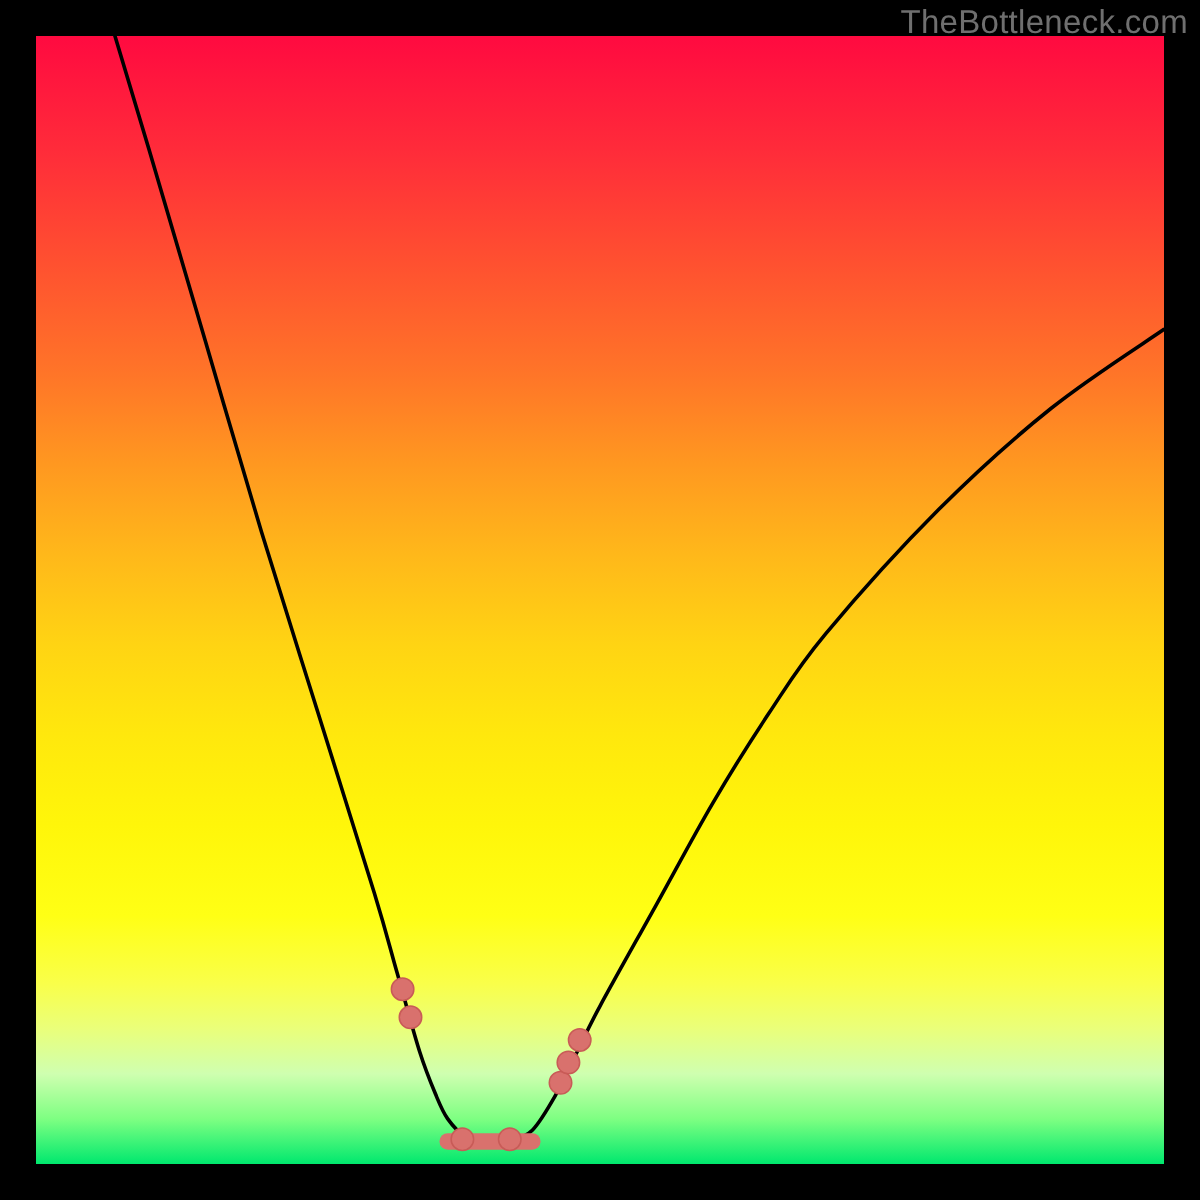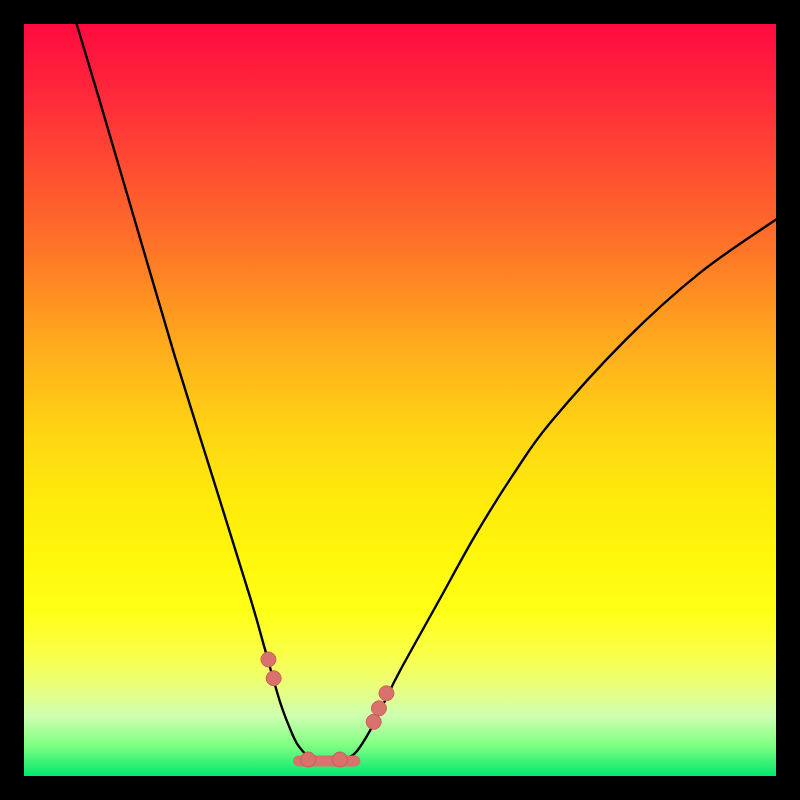--- a/index.html
+++ b/index.html
@@ -59,20 +59,21 @@
     top: 0;
     left: 0;
     width: 752px;
     height: 752px;
   }
 </style>
 </head>
 <body>
 
 <div class="frame">
+  <div class="watermark">TheBottleneck.com</div>
   <div class="plot">
     <svg class="curves" viewBox="0 0 752 752" preserveAspectRatio="none">
       <path id="left-branch" fill="none" stroke-width="2.4" stroke-linecap="round" d="M 52.64000000000001 0 C 56.400000000000006 12.533333333333323, 65.17333333333333 41.359999999999935, 75.2 75.19999999999993 C 85.22666666666667 109.03999999999994, 100.26666666666667 160.42666666666662, 112.8 203.03999999999996 C 125.33333333333333 245.6533333333333, 137.86666666666667 289.5199999999999, 150.4 330.87999999999994 C 162.93333333333334 372.23999999999995, 175.46666666666667 411.0933333333333, 188 451.2 C 200.53333333333333 491.3066666666667, 216.82666666666665 542.6933333333333, 225.6 571.52 C 234.37333333333333 600.3466666666667, 235.62666666666667 606.6133333333333, 240.64000000000001 624.16 C 245.65333333333336 641.7066666666666, 251.29333333333335 663.0133333333333, 255.68 676.8 C 260.06666666666666 690.5866666666666, 263.82666666666665 699.36, 266.96 706.88 C 270.0933333333333 714.4, 271.3466666666667 717.5333333333333, 274.48 721.92 C 277.61333333333334 726.3066666666666, 281.37333333333333 730.6933333333334, 285.76 733.2 C 290.14666666666665 735.7066666666667, 295.7866666666667 736.3333333333334, 300.8 736.96 C 305.81333333333333 737.5866666666667, 313.3333333333333 736.96, 315.84 736.96" stroke="#000000"></path>
       <path id="right-branch" fill="none" stroke-width="2.4" stroke-linecap="round" d="M 315.84 736.96 C 318.34666666666664 735.7066666666667, 325.8666666666667 734.4533333333334, 330.88 729.44 C 335.8933333333333 724.4266666666667, 340.9066666666667 715.6533333333333, 345.92 706.88 C 350.93333333333334 698.1066666666667, 355.94666666666666 686.8266666666666, 360.96 676.8 C 365.9733333333333 666.7733333333333, 367.2266666666667 663.0133333333333, 376 646.72 C 384.7733333333333 630.4266666666667, 401.0666666666667 601.5999999999999, 413.6 579.04 C 426.1333333333333 556.48, 438.66666666666663 532.6666666666666, 451.2 511.36 C 463.73333333333335 490.05333333333334, 476.26666666666665 470, 488.8 451.2 C 501.33333333333337 432.4, 507.59999999999997 421.12, 526.4 398.56 C 545.1999999999999 376, 576.5333333333333 340.9066666666667, 601.6 315.84000000000003 C 626.6666666666667 290.77333333333337, 651.7333333333333 268.2133333333333, 676.8000000000001 248.15999999999997 C 701.8666666666668 228.10666666666663, 739.4666666666667 204.29333333333332, 752 195.51999999999998" stroke="#000000"></path>
       <path id="floor-seg" fill="none" stroke-width="11" stroke-linecap="round" d="M 274.48 736.96 L 330.88 736.96" stroke="#d9716d"></path>
       <g id="markers">
           <circle cx="244.4" cy="635.44" r="7.5" fill="#d9716d" stroke="#c85b57" stroke-width="1"></circle>
           <circle cx="249.66400000000002" cy="654.24" r="7.5" fill="#d9716d" stroke="#c85b57" stroke-width="1"></circle>
           <circle cx="284.256" cy="735.456" r="7.5" fill="#d9716d" stroke="#c85b57" stroke-width="1"></circle>
           <circle cx="315.84" cy="735.456" r="7.5" fill="#d9716d" stroke="#c85b57" stroke-width="1"></circle>

